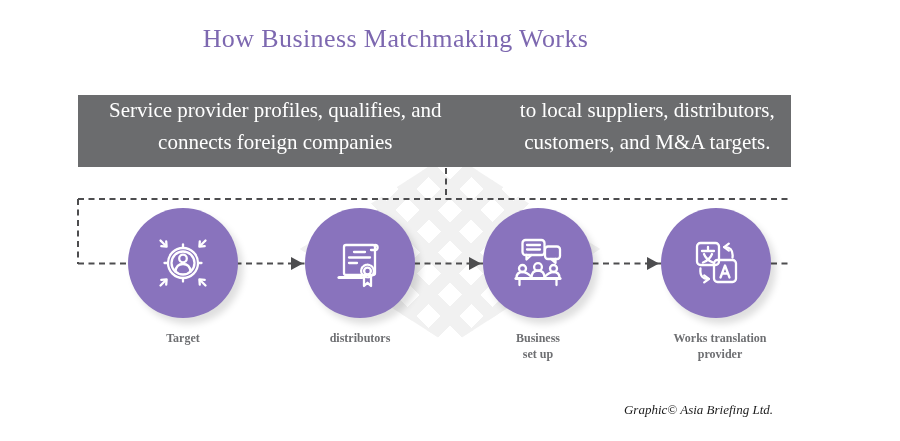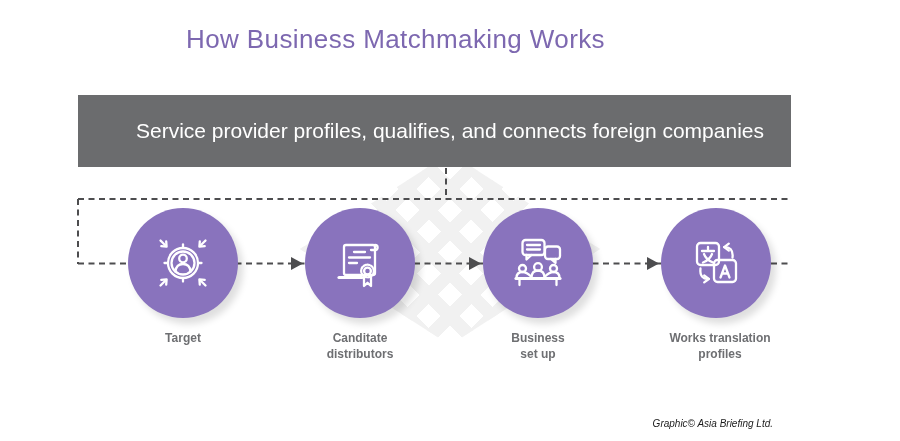--- a/index.html
+++ b/index.html
@@ -1,32 +1,32 @@
 <!DOCTYPE html>
 <html style="--title-purple: #7D68B0; --banner-gray: #6B6C6E; --circle-purple: #8973BD; --label-gray: #6E6F72; --dash-gray: #4D4D4F; --watermark-gray: #F1F1F1; --credit-black: #1B1B1B;"><head>
 <meta charset="utf-8">
 <style>
   * { margin:0; padding:0; box-sizing:border-box; }
   html,body { background:#fff; }
   body { font-family:"Liberation Sans", sans-serif; }
   #canvas {
     position:relative; width:791px; height:441px;
-    background:#fff; overflow:hidden;
+    background:#fff; overflow:hidden;font-family:Liberation Serif, serif;
   }
   .title {
     position:absolute; top:24px; left:0; width:100%;
     text-align:center; font-size:26px; font-weight:400;
     letter-spacing:0.4px;
     color:var(--title-purple,#7d68b0);
     z-index:3;
   }
   .banner {
     position:absolute; left:78px; top:95px; width:744px; height:72px;
     background:var(--banner-gray,#6b6c6e);
-    color:#fff; display:flex; flex-direction:column; justify-content:center;
+    color:#fff; display:flex; flex-direction:row; justify-content:center;
     text-align:center; font-size:21px; line-height:1.5; z-index:3;
   }
   .watermark {
     position:absolute; left:300px; top:153px; width:300px; height:192px;
     clip-path:polygon(50% 0%, 100% 50%, 50% 100%, 0% 50%);
     background:
       repeating-linear-gradient(45deg,  var(--watermark-gray,#f1f1f1) 0 13px, transparent 13px 30px),
       repeating-linear-gradient(-45deg, var(--watermark-gray,#f1f1f1) 0 13px, transparent 13px 30px);
     z-index:0;
   }
@@ -48,33 +48,34 @@
     stroke-linecap:round; stroke-linejoin:round;
   }
   .step-label {
     position:absolute; top:331px; width:220px;
     text-align:center; font-size:12px; font-weight:bold; line-height:1.3;
     color:var(--label-gray,#6e6f72); z-index:2;
   }
   .l1 { left:73px; } .l2 { left:250px; } .l3 { left:428px; } .l4 { left:610px; }
   .credit {
     position:absolute; right:18px; top:402px;
-    font-style:italic; font-size:10px;
-    color:var(--credit-black,#1b1b1b); z-index:3;margin-top:16px;
+    font-style:italic; font-size:13px;
+    color:var(--credit-black,#1b1b1b); z-index:3;
   }
 </style>
 </head>
 <body>
 
 <div id="canvas">
 
   <div class="title">How Business Matchmaking Works</div>
 
   <div class="banner">
     <span>Service provider profiles, qualifies, and connects foreign companies</span>
+    <span>to local suppliers, distributors, customers, and M&amp;A targets.</span>
   </div>
 
   <div class="watermark"></div>
 
   <svg class="connector-svg" width="900" height="441">
     <line class="dash-line" x1="446" y1="168" x2="446" y2="199"></line>
     <line class="dash-line" x1="78" y1="199" x2="820" y2="199"></line>
     <line class="dash-line" x1="78" y1="199" x2="78" y2="264"></line>
     <line class="dash-line" x1="820" y1="199" x2="820" y2="264"></line>
     <line class="dash-line" x1="78" y1="263.5" x2="820" y2="263.5"></line>
@@ -159,27 +160,26 @@
         <path d="M16.5,37.5 c-1,7.5 3,11 8.3,10.3"></path>
         <polyline points="20.2,44.4 24.8,48 20.2,51.4"></polyline>
       </g>
     </svg>
   </div>
 
   <div class="step-label l1">
     <div>Target</div>
   </div>
   <div class="step-label l2">
-    <div>Canditate</div>
     <div>distributors</div>
   </div>
   <div class="step-label l3">
     <div>Business</div>
     <div>set up</div>
   </div>
   <div class="step-label l4">
     <div>Works translation</div>
-    <div>profiles</div>
+    <div>provider</div>
   </div>
 
   <div class="credit">Graphic© Asia Briefing Ltd.</div>
 
 </div>
 
 </body></html>

